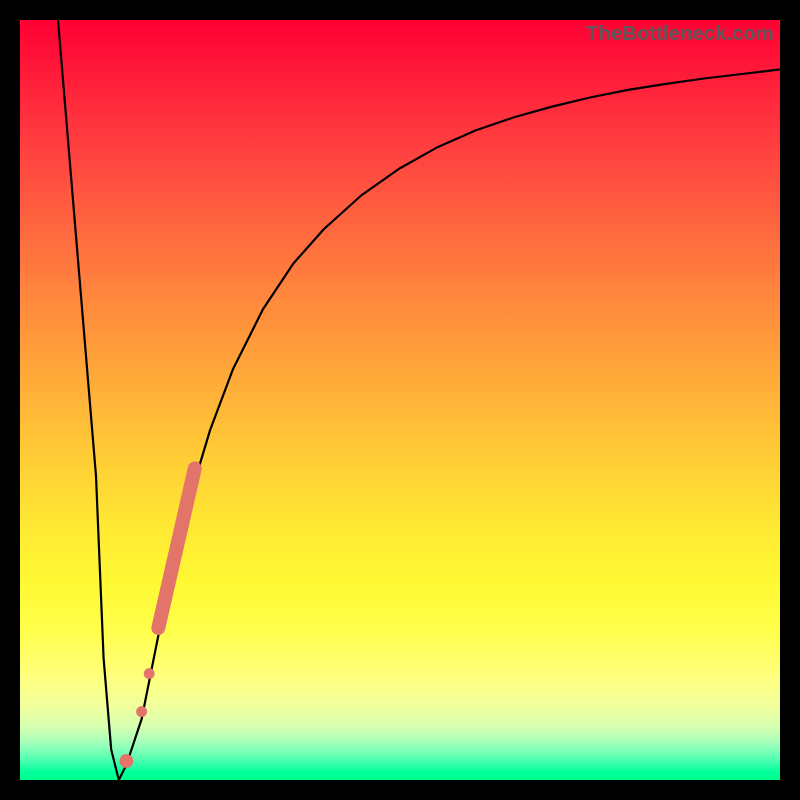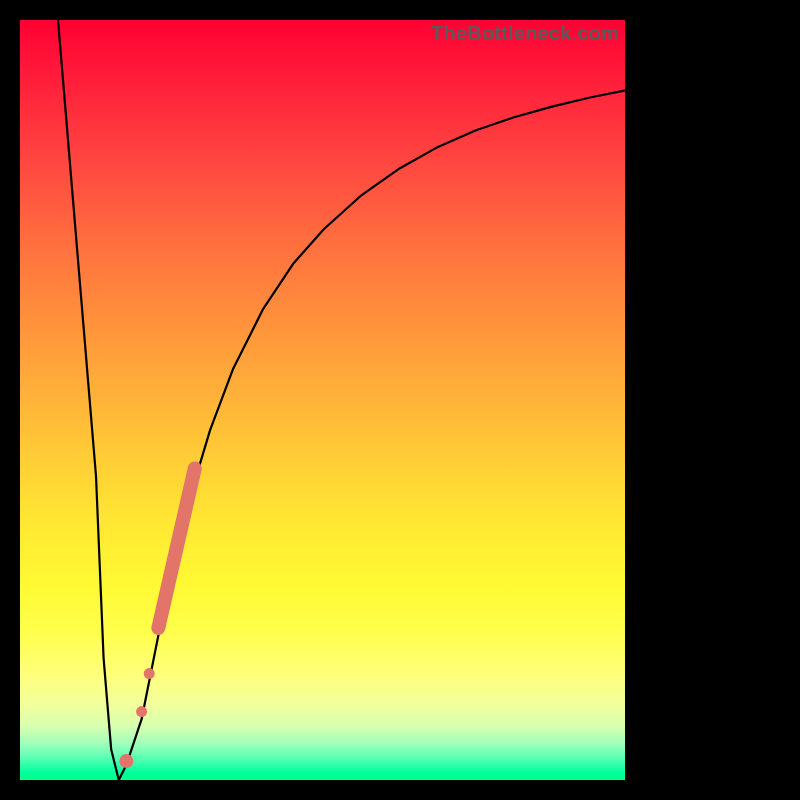--- a/index.html
+++ b/index.html
@@ -15,21 +15,21 @@
     left: 0;
     top: 0;
     width: 800px;
     height: 800px;
     background: #000;
   }
   .plot {
     position: absolute;
     left: 20px;
     top: 20px;
-    width: 605px;
+    width: 760px;
     height: 760px;
     background: linear-gradient(to bottom,
       #ff0033 0%,
       #ff1f3a 8%,
       #ff4440 18%,
       #ff6a3f 28%,
       #ff8c3c 38%,
       #ffad39 48%,
       #ffce36 58%,
       #ffe733 66%,

